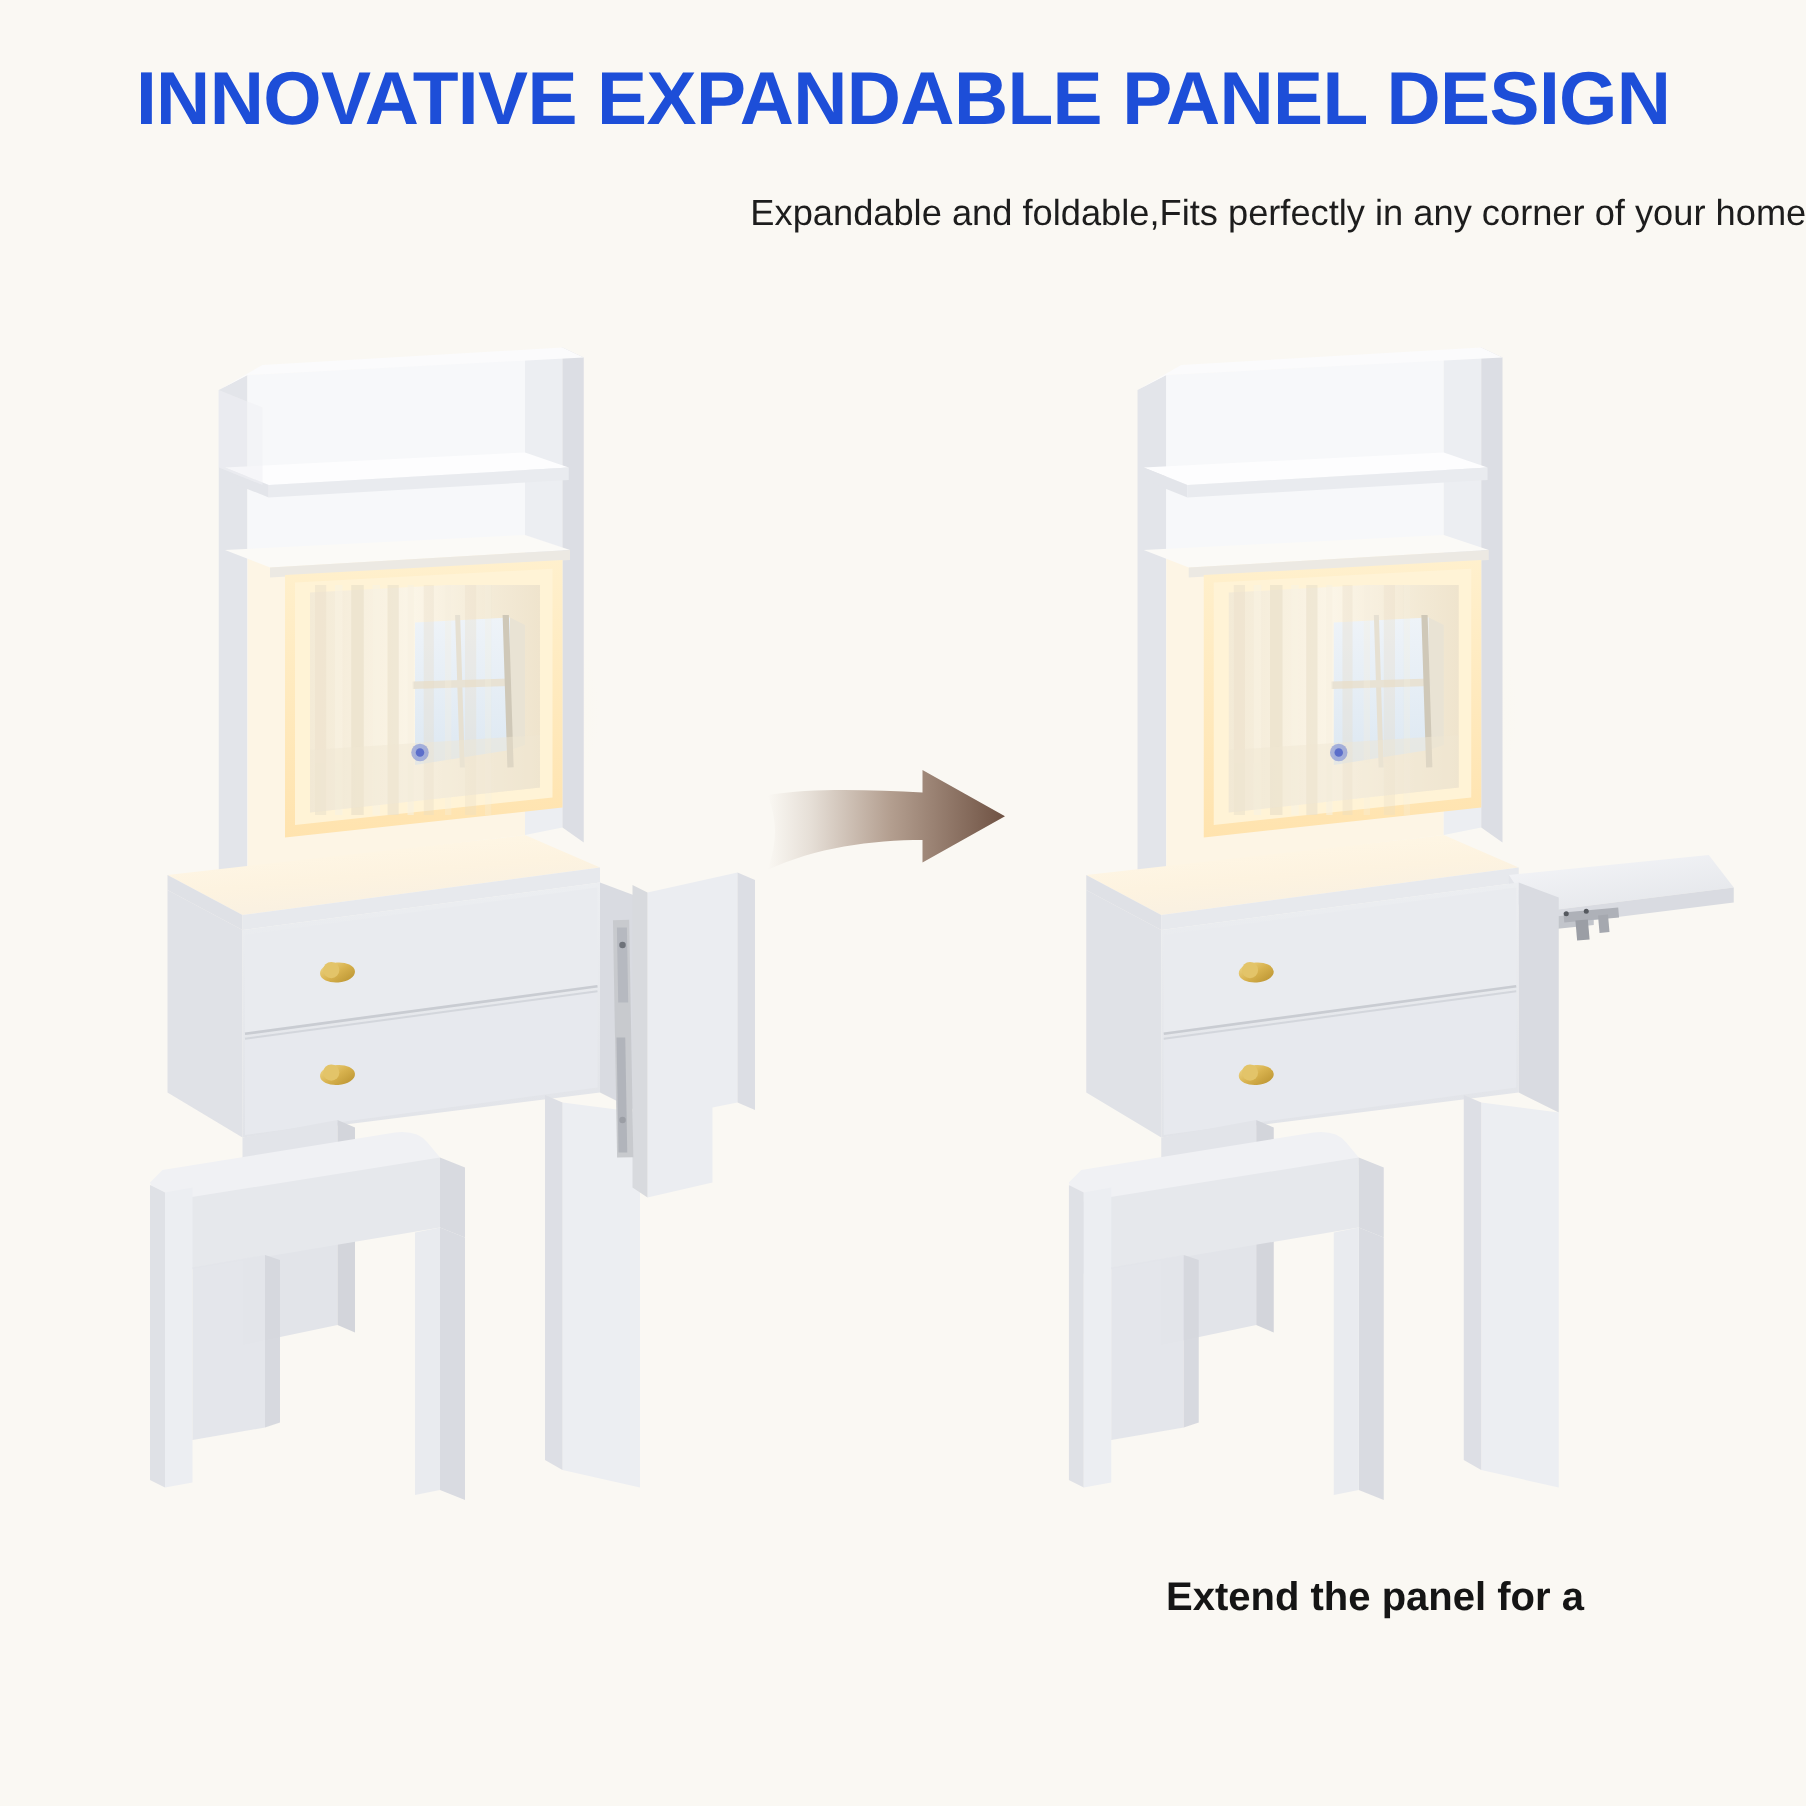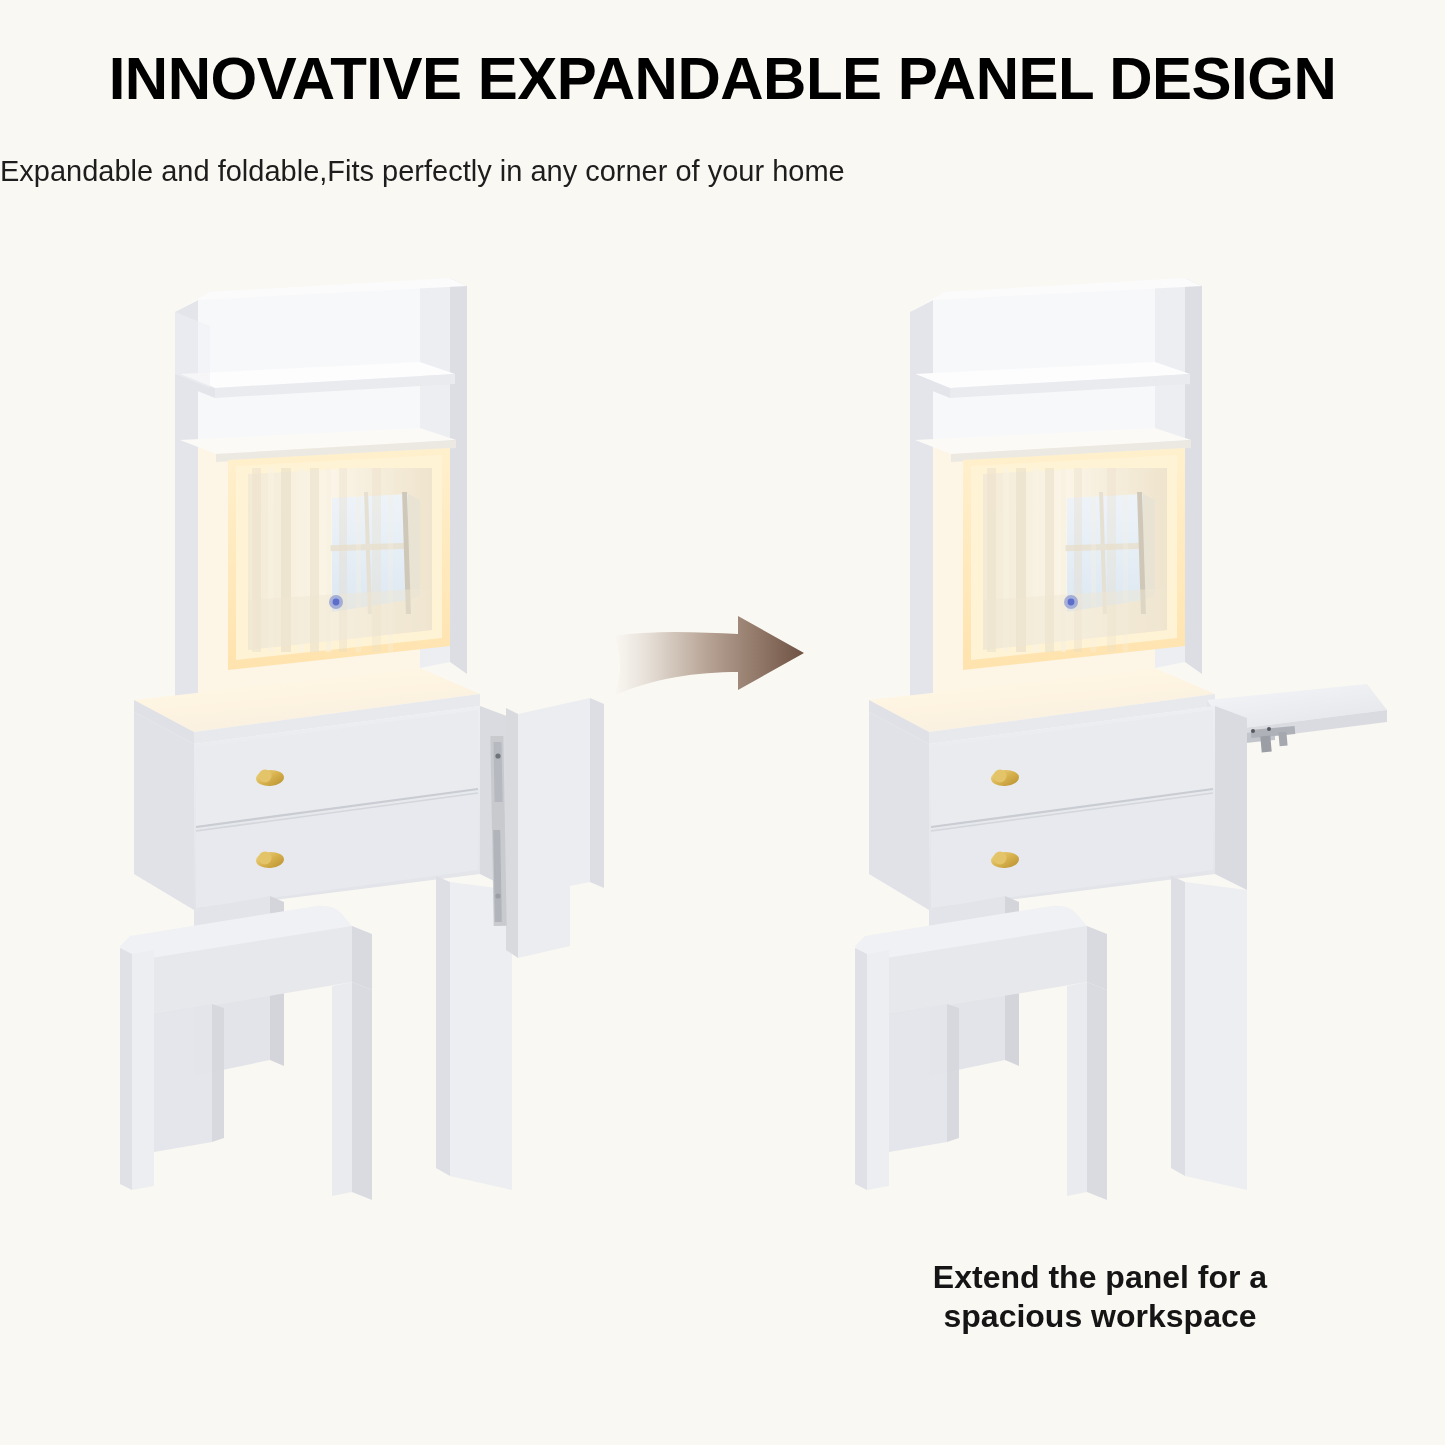--- a/index.html
+++ b/index.html
@@ -10,27 +10,27 @@
     overflow:hidden;
     position:relative;
   }
   .stage{position:absolute;inset:0;}
 
   
   .title{
     position:absolute;left:0;top:44px;width:1445px;
     text-align:center;
     font-size:60px;font-weight:bold;letter-spacing:-0.5px;
-    color:#000000;
+    color:#1d4ed8;
     font-family:"Liberation Sans", sans-serif;
     white-space:nowrap;
   }
   .subtitle{
     position:absolute;left:0;top:155px;width:1445px;
-    text-align:left;
+    text-align:right;
     font-size:29px;color:#1d1d1d;font-weight:400;
     white-space:nowrap;
   }
   .caption{
     position:absolute;
     font-size:32px;font-weight:bold;color:#151515;
     line-height:1.22;text-align:center;
   }
   .caption.left{left:60px;top:1258px;width:620px;}
   .caption.right{left:820px;top:1258px;width:560px;text-align:center;}
@@ -369,16 +369,15 @@
       <polygon points="12,684 34,680 34,916 12,920" fill="#eceef2"></polygon>
       <polygon points="232,712 252,720 252,930 232,922" fill="#d9dbe1"></polygon>
       <polygon points="212,716 232,712 232,922 212,926" fill="#e9ebef"></polygon>
       <polygon points="34,744 92,734 92,872 34,882" fill="#e3e5ea" opacity="0.95"></polygon>
       <polygon points="92,734 104,738 104,868 92,872" fill="#d5d7dd" opacity="0.95"></polygon>
     </g>
   </svg>
 
   <div class="caption right">
     <span>Extend the panel for a</span><br>
-    <span>spacious workspace</span>
   </div>
 
 </div>
 
 </body></html>

